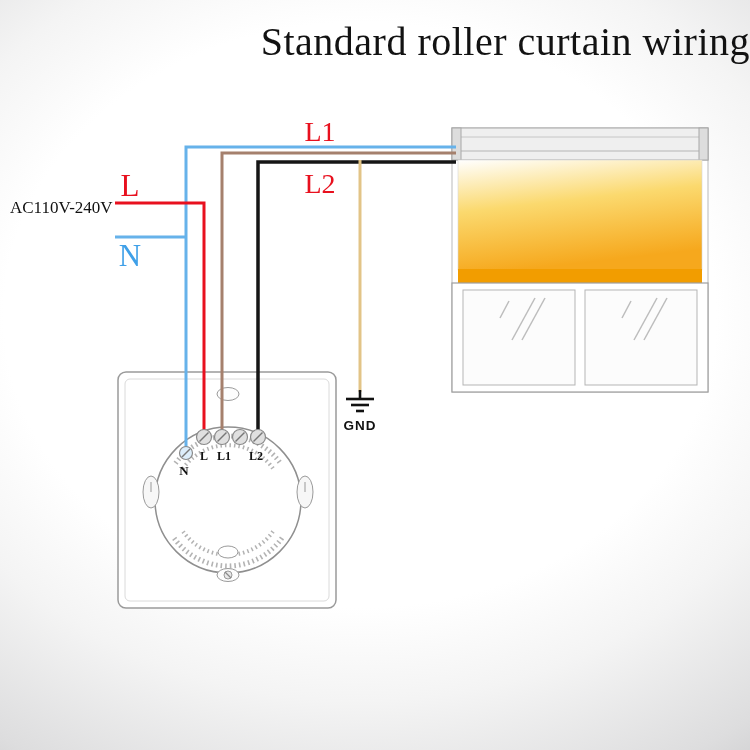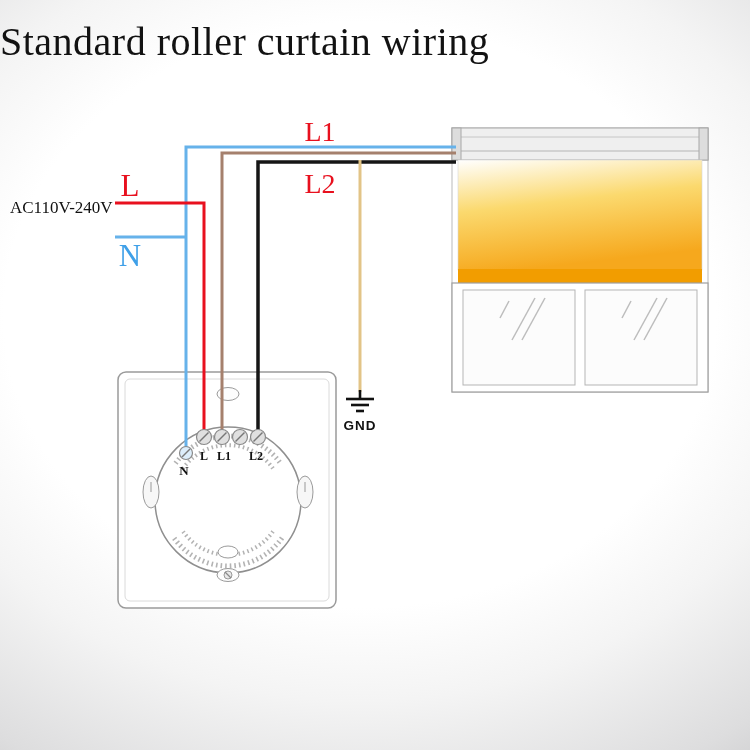--- a/index.html
+++ b/index.html
@@ -4,21 +4,21 @@
 <style>
   html,body{margin:0;padding:0;}
   .page{
     width:750px;height:750px;position:relative;overflow:hidden;
     background: radial-gradient(ellipse 95% 78% at 48% 42%,
       #ffffff 50%, #f4f4f4 66%, #ddddde 88%, #c9c9cb 100%);
     font-family:"Liberation Serif", serif;
   }
   .title{
     position:absolute;top:20px;left:0;right:0;
-    text-align:left;
+    text-align:right;
     font:400 40px/1.1 "Liberation Serif", serif;
     color:#121212;letter-spacing:0.5px;
   }
   svg{position:absolute;left:0;top:0;}
   text{font-family:"Liberation Serif", serif;}
   .sans{font-family:"Liberation Sans", sans-serif;}
 </style>
 </head>
 <body>
 

